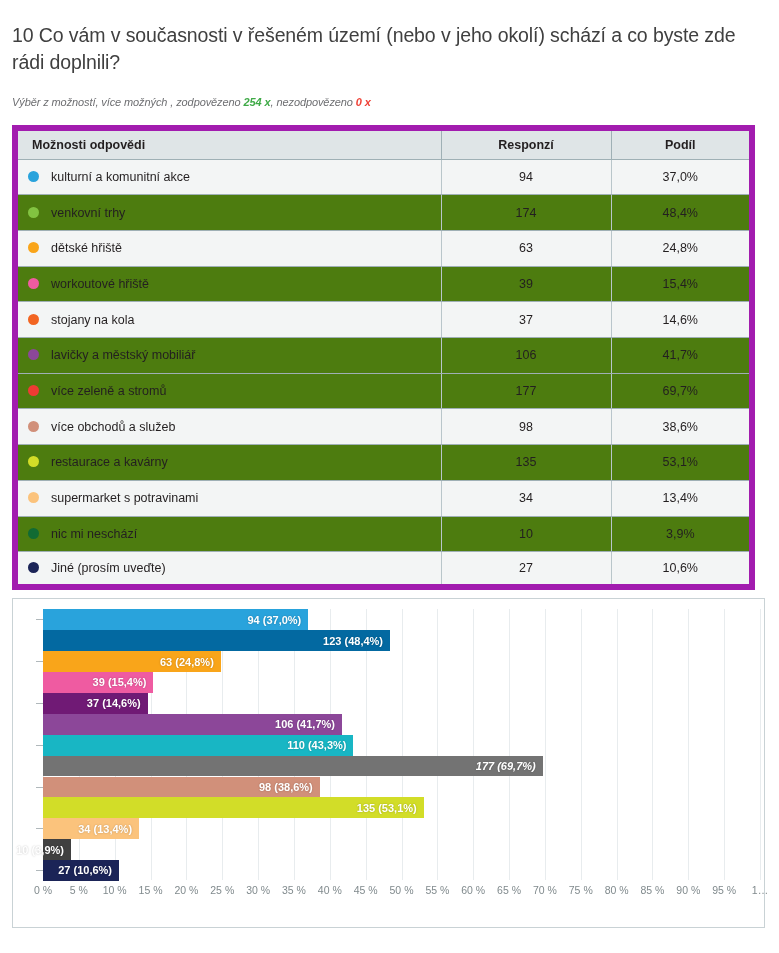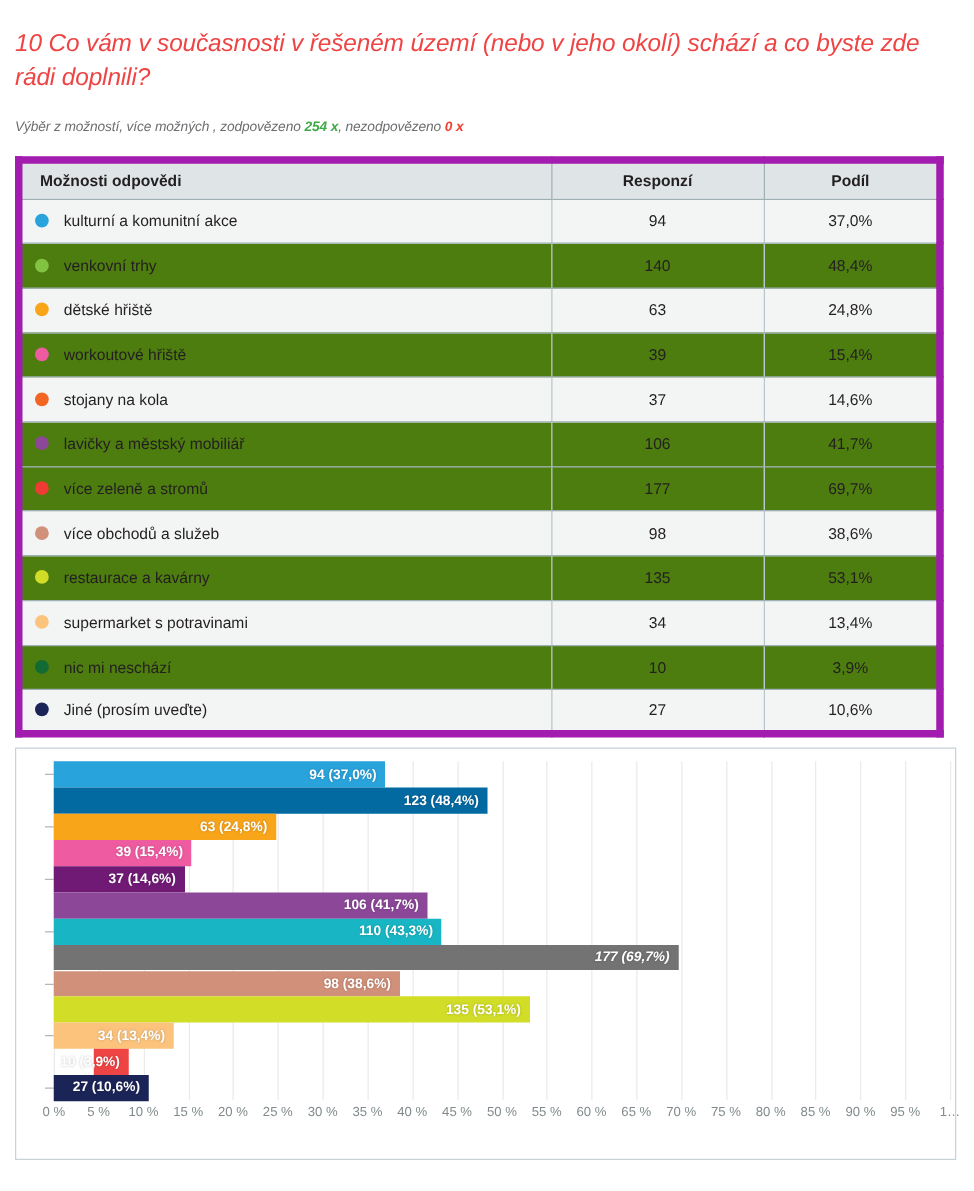--- a/index.html
+++ b/index.html
@@ -15,24 +15,23 @@
     position: relative;
     width: 779px; height: 953px;
     padding: 0;
   }
 
   
   .q-title {
     font-size: 19.5px;
     line-height: 27px;
     font-weight: 400;
-    color: #ef4444;
+    color: #404040;
     padding: 9px 26px 0 12px;
     letter-spacing: -0.1px;
-    font-style: italic;
   }
   .q-sub {
     font-size: 11px;
     font-style: italic;
     color: #6d6e71;
     padding: 7px 12px 0 12px;
     letter-spacing: -0.1px;
   }
   .q-sub .num-ok { color: #3faa47; font-weight: 700; }
   .q-sub .num-bad { color: #ef4136; font-weight: 700; }
@@ -179,21 +178,21 @@
         </tr>
       </thead>
       <tbody id="answers-body">
           <tr class="r-odd">
             <td class="opt"><span class="dot" style="background: rgb(41, 163, 220);"></span><span>kulturní a komunitní akce</span></td>
             <td>94</td>
             <td>37,0%</td>
           </tr>
           <tr class="r-even">
             <td class="opt"><span class="dot" style="background: rgb(130, 195, 65);"></span><span>venkovní trhy</span></td>
-            <td>140</td>
+            <td>174</td>
             <td>48,4%</td>
           </tr>
           <tr class="r-odd">
             <td class="opt"><span class="dot" style="background: rgb(249, 165, 26);"></span><span>dětské hřiště</span></td>
             <td>63</td>
             <td>24,8%</td>
           </tr>
           <tr class="r-even">
             <td class="opt"><span class="dot" style="background: rgb(239, 91, 161);"></span><span>workoutové hřiště</span></td>
             <td>39</td>
@@ -324,21 +323,21 @@
               <span class="blabel">135 (53,1%)</span>
             </div>
           </div>
           <div class="barrow">
             <div class="tickmark"></div>
             <div class="bar" title="supermarket s potravinami" style="width: 13.4%; background: rgb(251, 195, 124);">
               <span class="blabel">34 (13,4%)</span>
             </div>
           </div>
           <div class="barrow">
-            <div class="bar" title="nic mi neschází" style="width: 3.9%; background: #ef4444; margin-left: 32px;">
+            <div class="bar" title="nic mi neschází" style="width: 3.9%; background: #404040;">
               <span class="blabel">10 (3,9%)</span>
             </div>
           </div>
           <div class="barrow">
             <div class="tickmark"></div>
             <div class="bar" title="Jiné (prosím uveďte)" style="width: 10.6%; background: rgb(27, 36, 87);">
               <span class="blabel">27 (10,6%)</span>
             </div>
           </div>
         </div>

